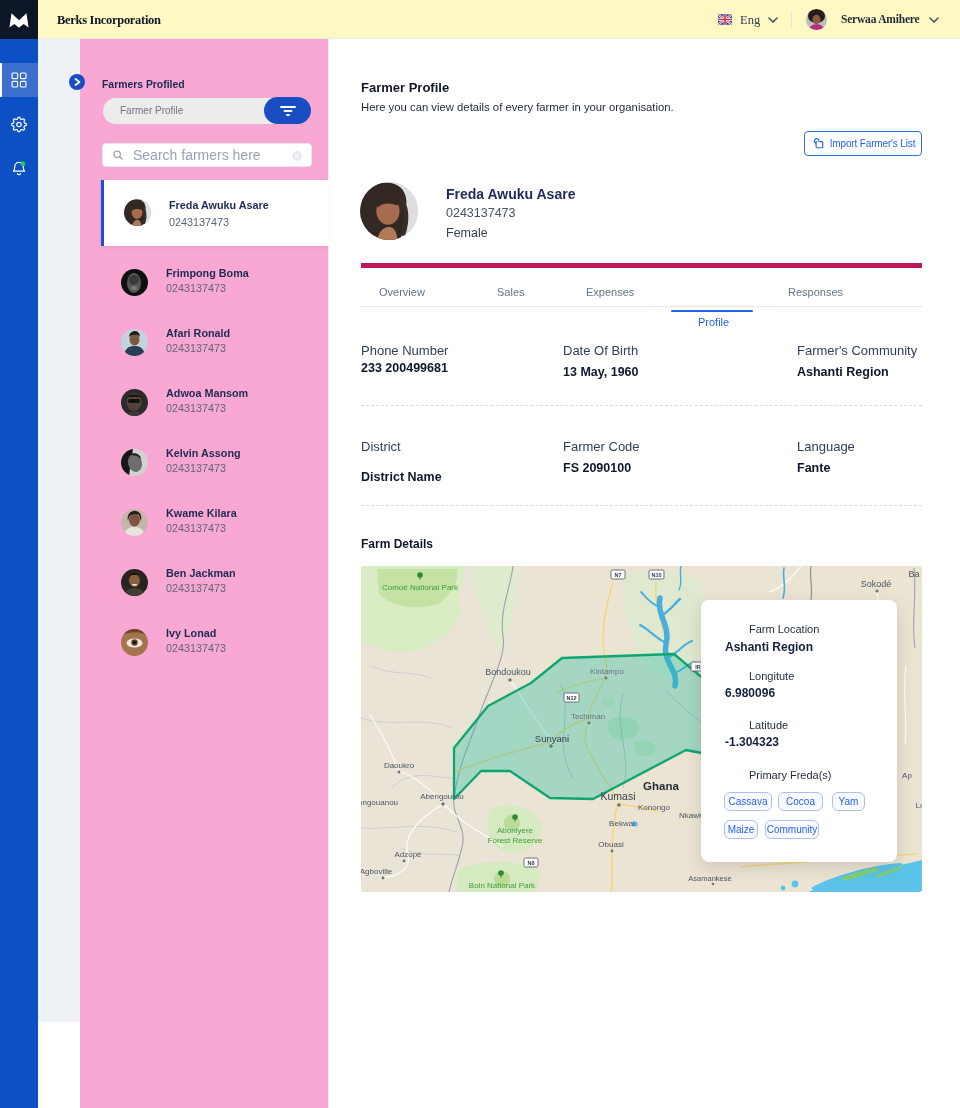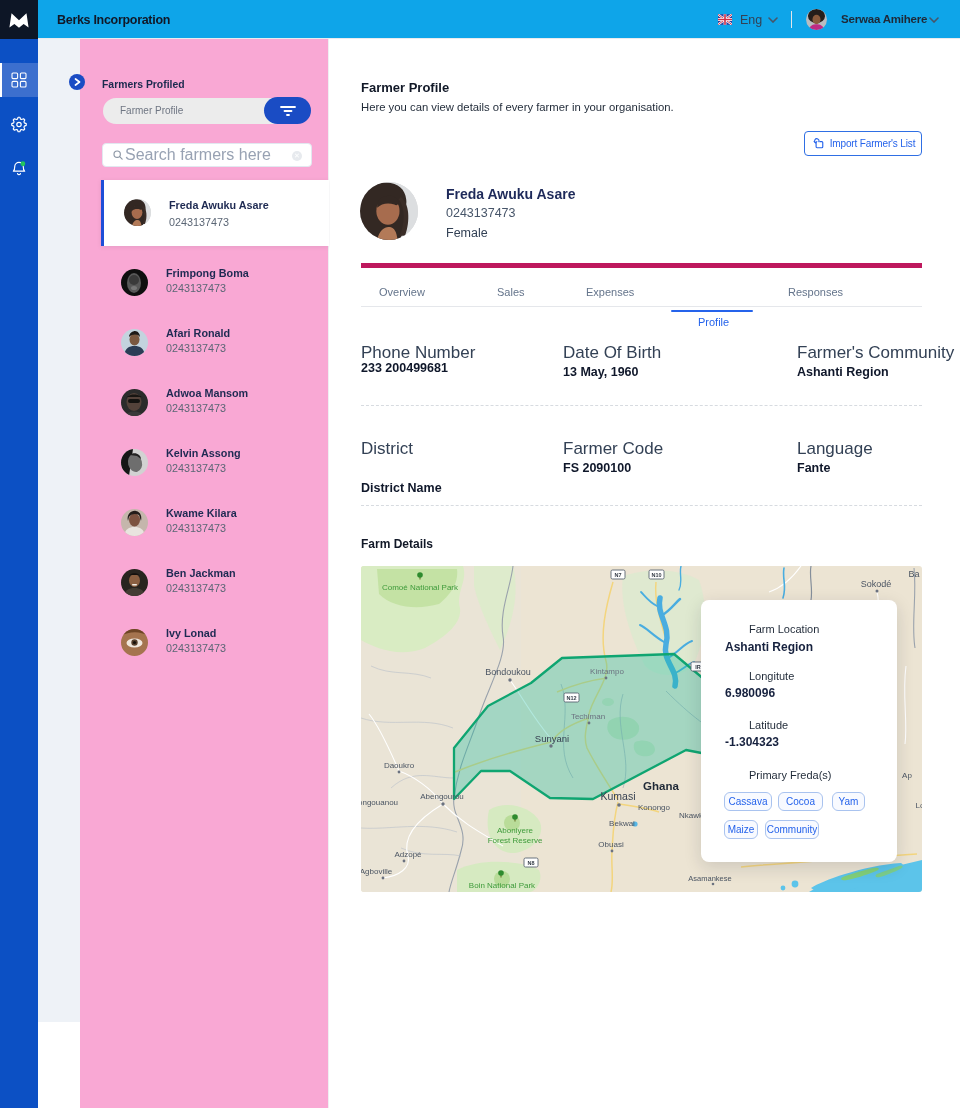--- a/index.html
+++ b/index.html
@@ -1,40 +1,40 @@
 <!DOCTYPE html>
 <html><head>
 <meta charset="utf-8">
 <style>
 * { margin:0; padding:0; box-sizing:border-box; }
 html,body { width:960px; height:1108px; background:#fff; font-family:"Liberation Sans", sans-serif; position:relative; overflow:hidden; }
 .abs { position:absolute; }
 
 
-#topbar { position:absolute; left:0; top:0; width:960px; height:39px; background:#0ea5e9; border-bottom:1px solid #e9ebee; z-index:5; }
+#topbar { position:absolute; left:0; top:0; width:960px; height:39px; background:#fef9c3; border-bottom:1px solid #e9ebee; z-index:5;font-family:Liberation Serif, serif; }
 #logo { position:absolute; left:0; top:0; width:38px; height:39px; background:#0d1626; display:flex; align-items:center; justify-content:center; }
 #title { position:absolute; left:57px; top:13px; font-size:12.5px; letter-spacing:-0.3px; font-weight:bold; color:#111827; }
 #divline { position:absolute; left:791px; top:11px; width:1px; height:17px; background:#e2e5e9; }
 
 
 #sidebar { position:absolute; left:0; top:39px; width:38px; height:1069px; background:#0c50c4; }
 #sb-active { position:absolute; left:0; top:24px; width:38px; height:34px; background:#3c6fce; border-left:2px solid #fff; }
 .sb-ic { position:absolute; left:50%; transform:translateX(-50%); }
 
 
 #graystrip { position:absolute; left:38px; top:39px; width:42px; height:983px; background:#eef2f7; }
 #toggle { position:absolute; left:69px; top:74px; width:16px; height:16px; border-radius:50%; background:#1a4cc4; color:#fff; z-index:4; display:flex; align-items:center; justify-content:center; }
 
 
 #listpanel { position:absolute; left:80px; top:39px; width:249px; height:1069px; background:#f9a8d4; border-right:1px solid #efeff2; }
 #lp-head { position:absolute; left:22px; top:40px; font-size:10.4px; font-weight:bold; color:#1b2a4e; }
 #fp-pill { position:absolute; left:23px; top:59px; width:185px; height:26px; background:#ececec; border-radius:13px; color:#6f7683; font-size:10px; line-height:26px; padding-left:17px; }
 #filter-pill { position:absolute; left:184px; top:58px; width:47px; height:27px; background:#1a4cc4; border-radius:13.5px; display:flex; align-items:center; justify-content:center; }
 #search { position:absolute; left:22px; top:104px; width:210px; height:24px; background:#fff; border:1px solid #e2e8f0; border-radius:4px; display:flex; align-items:center; }
-#search span { color:#98a2b3; font-size:16px; margin-left:2px; }
+#search span { color:#98a2b3; font-size:14px; margin-left:10px; }
 #search .x { position:absolute; right:9px; top:7px; width:10px; height:10px; border-radius:50%; background:#e7eaee; color:#fff; font-size:7px; line-height:10px; text-align:center; }
 
 .item { position:absolute; left:21px; width:228px; height:60px; }
 .item.sel { left:21px; width:228px; height:66px; background:#fff; border-left:3px solid #1d4ed8; box-shadow:0 1px 5px rgba(15,23,42,.08); }
 .item .av { position:absolute; left:20px; top:16px; width:27px; height:27px; border-radius:50%; overflow:hidden; }
 .item.sel .av { top:19px; left:20px; }
 .item .nm { position:absolute; left:65px; top:14px; font-size:10.8px; font-weight:bold; color:#1e2a52; }
 .item.sel .nm { top:19px; left:65px; }
 .item .ph { position:absolute; left:65px; top:29px; font-size:10.8px; color:#5b6675; }
 .item.sel .ph { top:36px; left:65px; }
@@ -48,21 +48,21 @@
 #bigav { left:30px; top:143px; width:58px; height:58px; border-radius:50%; overflow:hidden; }
 #p-name { left:116px; top:147px; font-size:14px; font-weight:bold; color:#1e2a5a; }
 #p-phone { left:116px; top:167px; font-size:12.5px; color:#475569; }
 #p-sex { left:116px; top:187px; font-size:12.5px; color:#334155; }
 
 #tabs { left:31px; top:224px; width:561px; height:44px; border-top:5px solid #be185d; border-bottom:1.5px solid #e5e7eb; }
 .tab { position:absolute; top:18px; font-size:11px; color:#64748b; }
 .tab.on { color:#2563eb; font-weight:normal;margin-top:30px; }
 #tab-line { position:absolute; left:310px; top:41.5px; width:82px; height:2.5px; background:#2563eb; border-radius:2px; }
 
-.flabel { font-size:17px; color:#334155; }
+.flabel { font-size:13px; color:#334155; }
 .fval { font-size:12.5px; font-weight:bold; color:#0f172a; }
 .dash { left:31px; width:561px; border-top:1px dashed #d7dbe0; }
 
 #map { position:absolute; left:31px; top:527px; width:561px; height:326px; border-radius:3px; overflow:hidden; }
 #card { position:absolute; left:340px; top:34px; width:196px; height:262px; background:#fff; border-radius:8px; box-shadow:0 5px 18px rgba(15,23,42,.14); }
 .cl { position:absolute; left:24px; font-size:11px; color:#1f2937;padding-left:24px; }
 .cv { position:absolute; left:24px; font-size:12px; font-weight:bold; color:#16213e; }
 .chip { position:absolute; height:19px; border:1px solid #a9c3ef; background:#f8faff; border-radius:6px; color:#2563eb; font-size:10px; line-height:18px; text-align:center; letter-spacing:0; }
 </style>
 </head>
@@ -273,21 +273,21 @@
 
   <div class="mx flabel" style="left:31px; top:304px;">Phone Number</div>
   <div class="mx fval" style="left:31px; top:322px;">233 200499681</div>
   <div class="mx flabel" style="left:233px; top:304px;">Date Of Birth</div>
   <div class="mx fval" style="left:233px; top:326px;">13 May, 1960</div>
   <div class="mx flabel" style="left:467px; top:304px;">Farmer's Community</div>
   <div class="mx fval" style="left:467px; top:326px;">Ashanti Region</div>
   <div class="mx dash" style="top:366px;"></div>
 
   <div class="mx flabel" style="left:31px; top:400px;">District</div>
-  <div class="mx fval" style="left:31px; top:442px;">District Name</div>
+  <div class="mx fval" style="left:31px; top:431px;">District Name</div>
   <div class="mx flabel" style="left:233px; top:400px;">Farmer Code</div>
   <div class="mx fval" style="left:233px; top:422px;">FS 2090100</div>
   <div class="mx flabel" style="left:467px; top:400px;">Language</div>
   <div class="mx fval" style="left:467px; top:422px;">Fante</div>
   <div class="mx dash" style="top:466px;"></div>
 
   <div class="mx" style="left:31px; top:498px; font-size:12px; font-weight:bold; color:#111827;">Farm Details</div>
 
   <div id="map">
     <svg id="mapsvg" width="561" height="326" viewBox="0 0 561 326">

